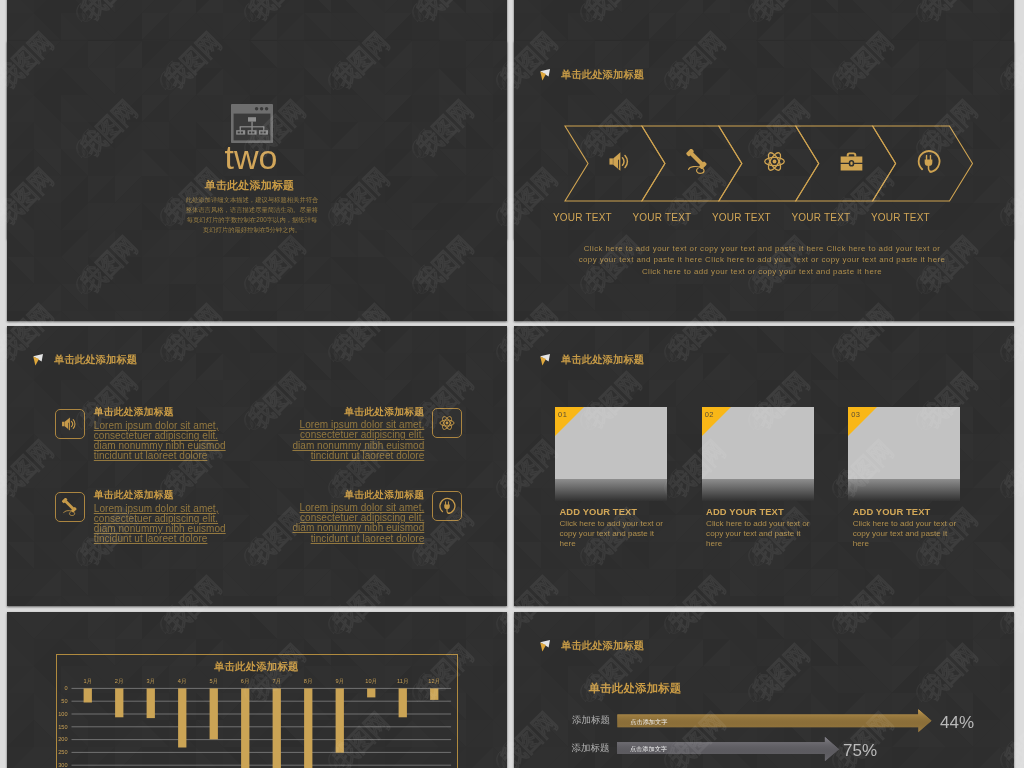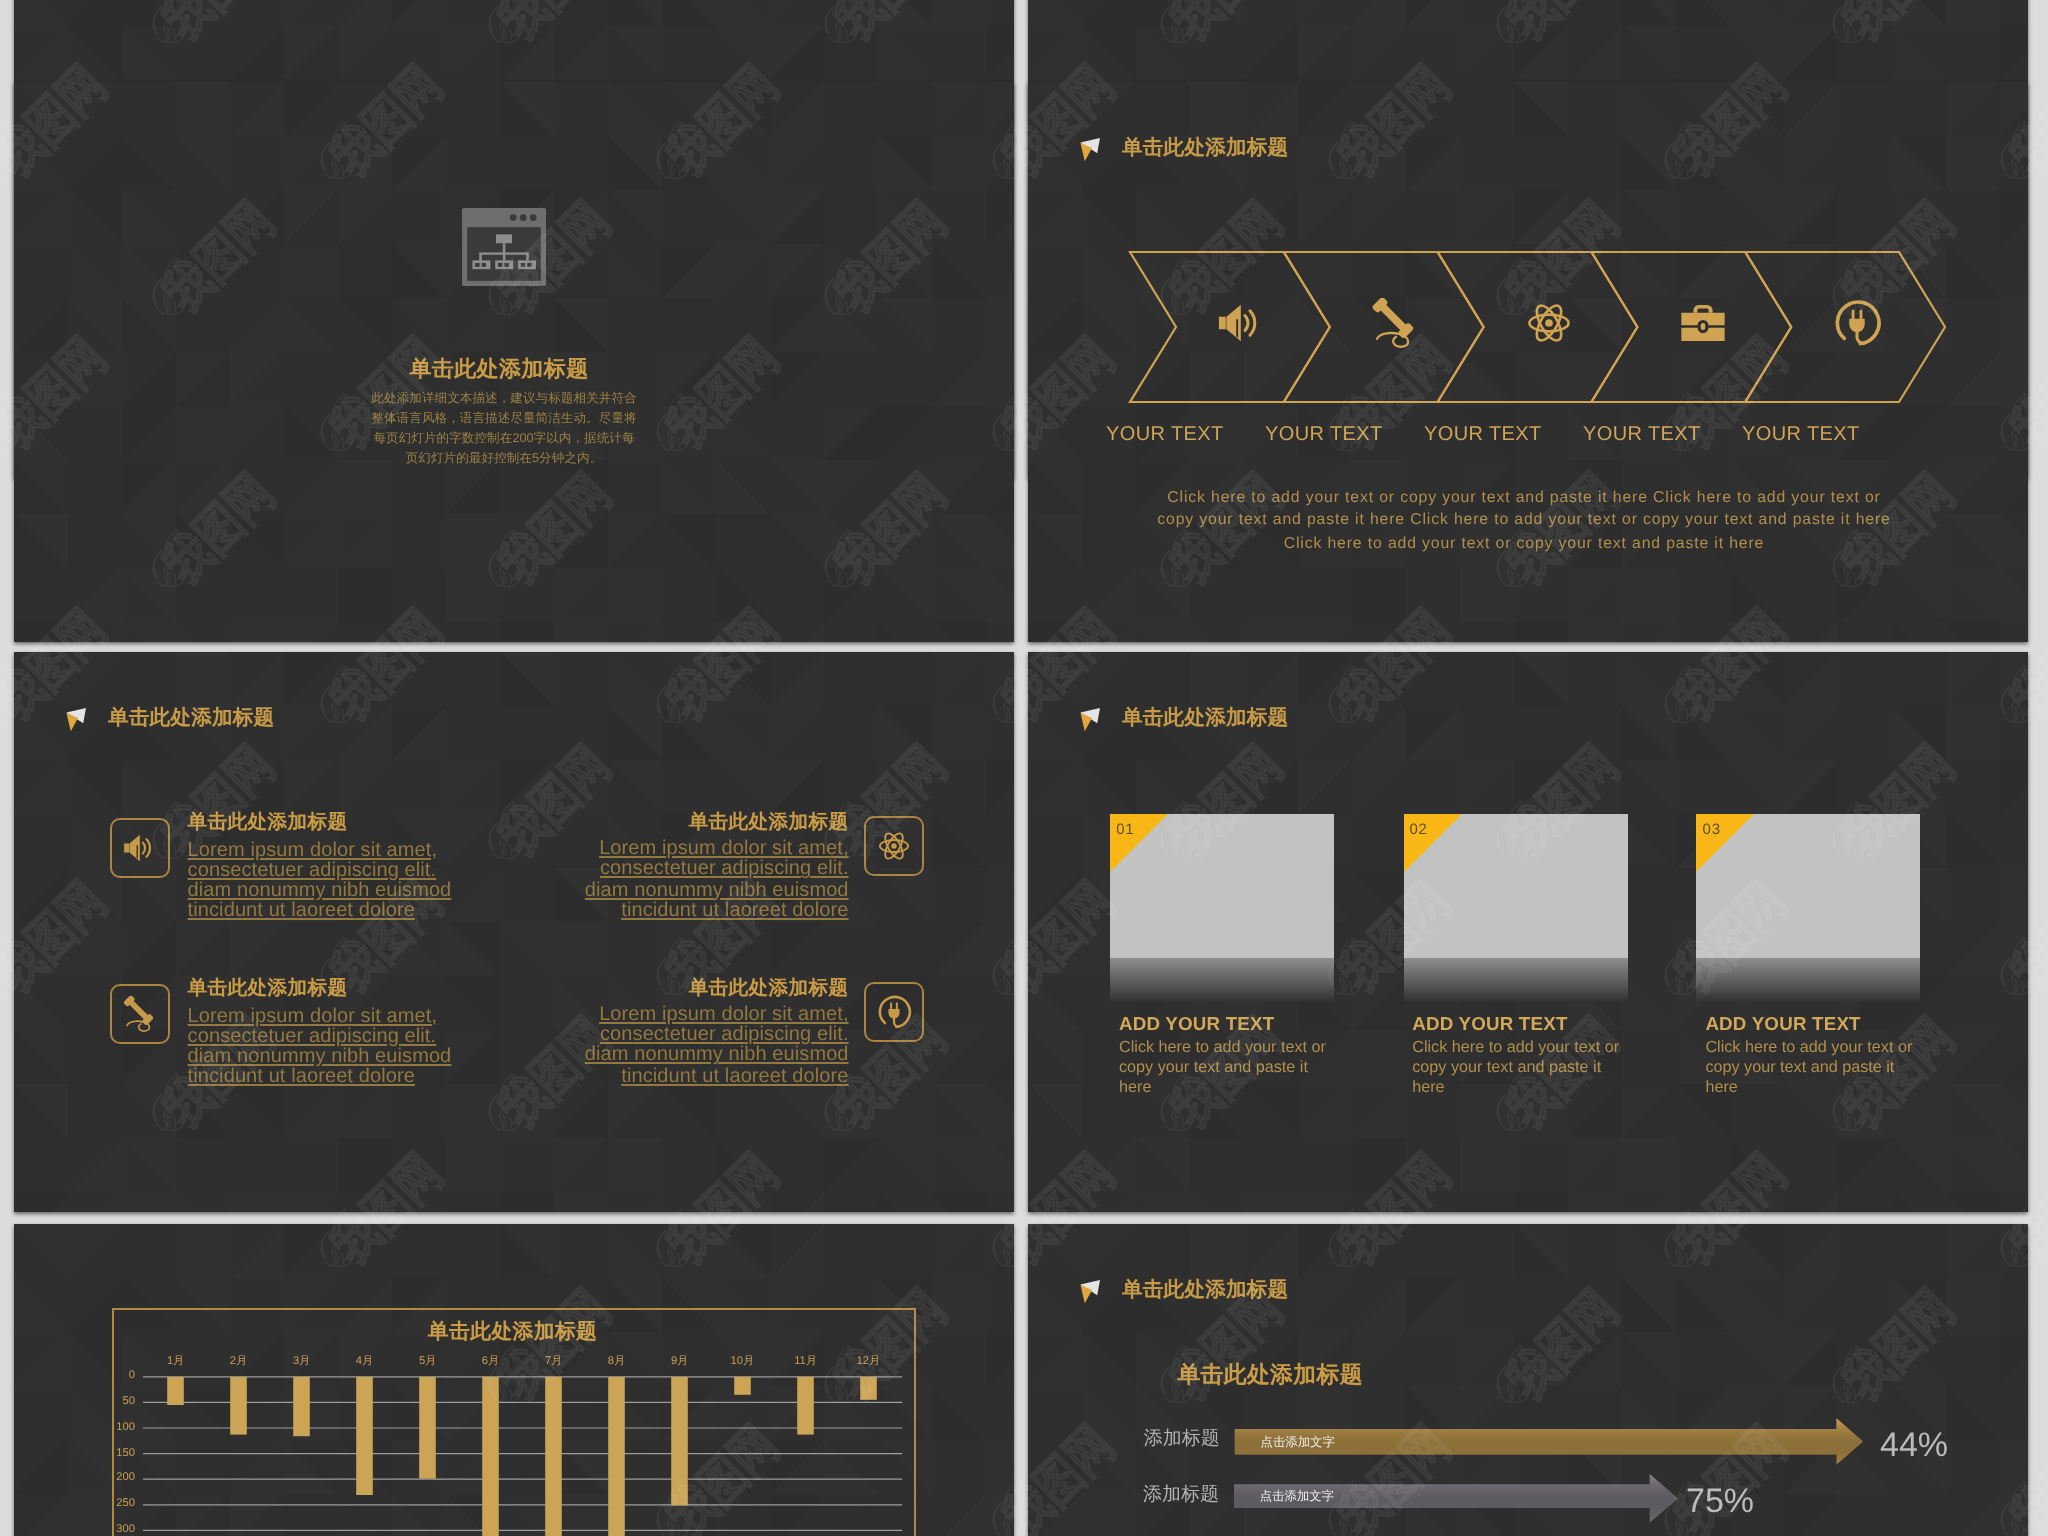--- a/index.html
+++ b/index.html
@@ -553,20 +553,21 @@
           <rect x="5.2" y="26.2" width="9.0" height="4.4" fill="#8d8d8d"></rect>
           <rect x="16.6" y="26.2" width="9.0" height="4.4" fill="#8d8d8d"></rect>
           <rect x="28.0" y="26.2" width="9.0" height="4.4" fill="#8d8d8d"></rect>
           <rect x="6.6" y="27.5" width="2.2" height="1.9" fill="#3a3a3a"></rect>
           <rect x="9.8" y="27.5" width="2.2" height="1.9" fill="#3a3a3a"></rect>
           <rect x="18.0" y="27.5" width="2.2" height="1.9" fill="#3a3a3a"></rect>
           <rect x="21.2" y="27.5" width="2.2" height="1.9" fill="#3a3a3a"></rect>
           <rect x="29.4" y="27.5" width="2.2" height="1.9" fill="#3a3a3a"></rect>
           <rect x="32.6" y="27.5" width="2.2" height="1.9" fill="#3a3a3a"></rect>
         </svg>
+        <div class="s1-num">two</div>
         <div class="s1-title">单击此处添加标题</div>
         <div class="s1-body">此处添加详细文本描述，建议与标题相关并符合整体语言风格，语言描述尽量简洁生动。尽量将每页幻灯片的字数控制在200字以内，据统计每页幻灯片的最好控制在5分钟之内。</div>
       </div>
     </div>
 <div class="slide" style="left:514px;top:41px;">
       <svg class="polysvg" viewBox="0 0 513 297">
         <use href="#polybg"></use>
       </svg>
       <div class="content">
         <div class="hdr" style="left:25px;top:27px">

